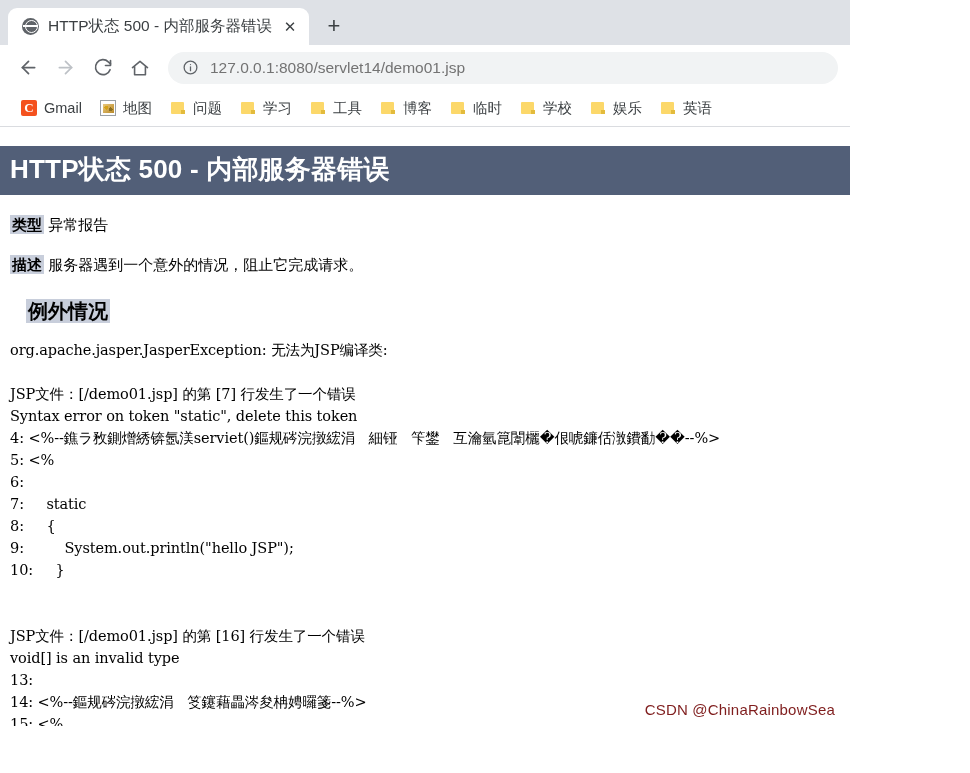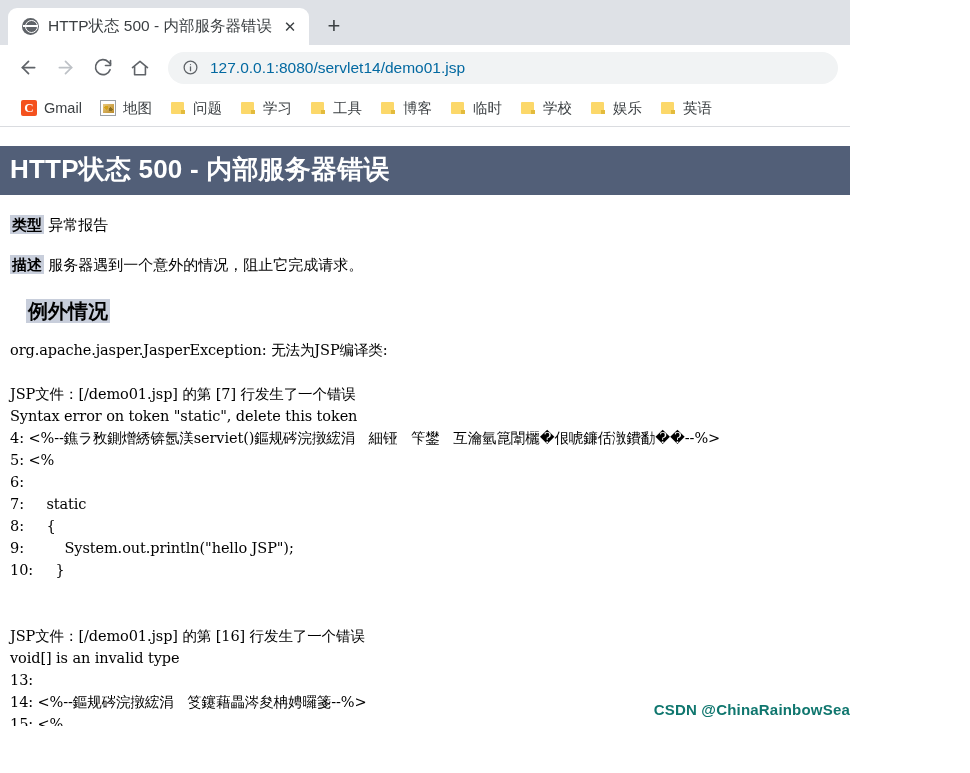--- a/index.html
+++ b/index.html
@@ -105,21 +105,21 @@
     background: #f1f3f4;
     border-radius: 16px;
     display: flex;
     align-items: center;
     padding: 0 14px;
     gap: 11px;
   }
   .omnibox-icon { flex: 0 0 17px; color: #5f6368; display: flex; }
   .omnibox-url {
     font-size: 15.5px;
-    color: #0369a1;
+    color: #737373;
     white-space: nowrap;
     overflow: hidden;
   }
 
   .bookmarks {
     height: 37px;
     background: #ffffff;
     display: flex;
     align-items: center;
     padding: 0 12px;
@@ -222,27 +222,26 @@
     line-height: 1.52;
     color: #000000;
     margin: 0;
     padding: 0;
     white-space: pre;
     letter-spacing: -0.1px;
   }
 
   .watermark {
     position: absolute;
-    right: 0;
+    right: 15px;
     bottom: 8px;
     font-size: 15px;
-    color: #0f766e;
+    color: #7f1d1d;
     letter-spacing: 0.2px;
     user-select: none;
-    font-weight: bold;
   }
 </style>
 </head>
 <body>
 
 <div id="browser">
 
   <div class="tabstrip">
     <div class="tab">
       <div class="tab-favicon"></div>

